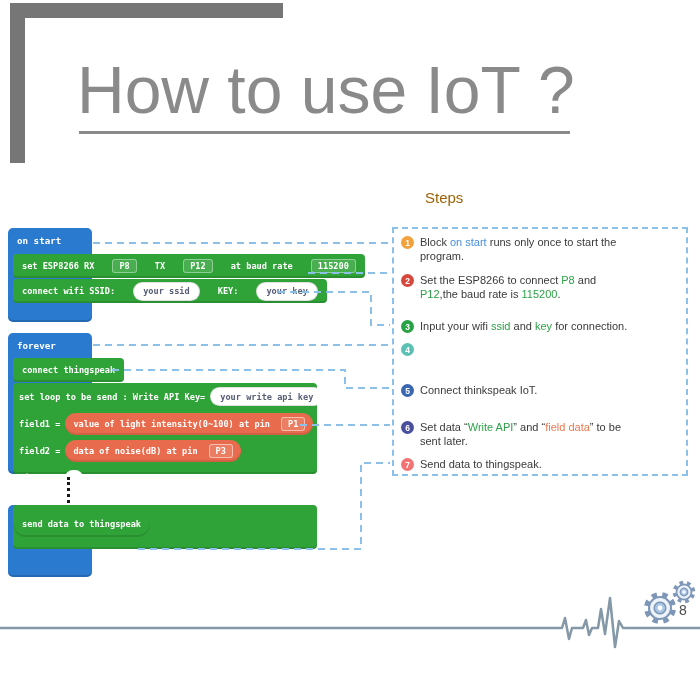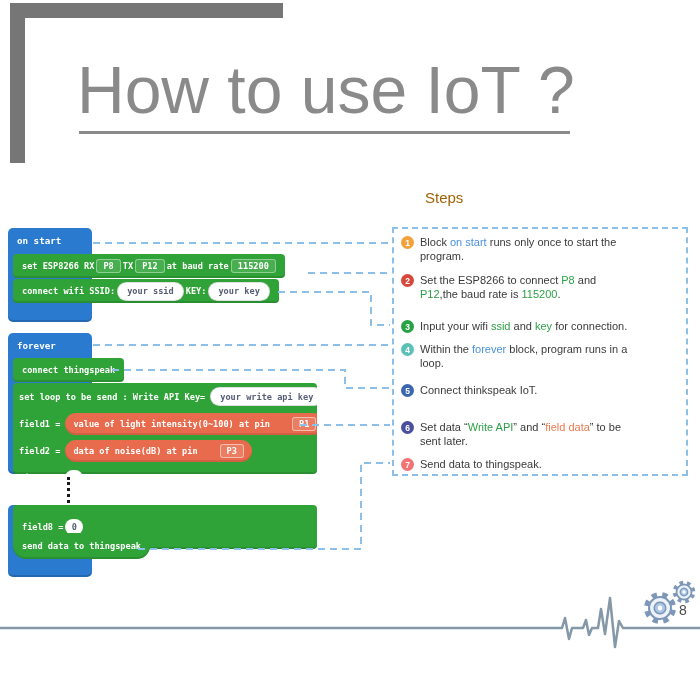--- a/index.html
+++ b/index.html
@@ -32,21 +32,21 @@
     color:#3a3a3a;white-space:pre-wrap;
   }
 
   
   .blk-blue{position:absolute;background:#2a7bd0;border-radius:5px;box-shadow:inset 0 -2px 0 rgba(0,0,0,.15);}
   .blk-label{
     position:absolute;color:#fff;font:600 9.2px "DejaVu Sans Mono",monospace;white-space:nowrap;
   }
   .grow{
     position:absolute;height:24px;background:#30a338;border-radius:4px;
-    display:flex;align-items:center;gap:2px;padding:0 9px;
+    display:flex;align-items:center;gap:18px;padding:0 9px;
     color:#fff;font:600 8.6px "DejaVu Sans Mono",monospace;white-space:nowrap;
     box-shadow:inset 0 -2px 0 rgba(0,0,0,.12);
   }
   .gbig{
     position:absolute;left:13px;top:383px;width:304px;height:91px;background:#30a338;
     border-radius:4px;overflow:hidden;box-shadow:inset 0 -2px 0 rgba(0,0,0,.12);
   }
   .gbig .row{
     position:absolute;left:0;height:27px;width:100%;display:flex;align-items:center;gap:5px;
     padding:0 6px;box-sizing:border-box;color:#fff;font:600 8.6px "DejaVu Sans Mono",monospace;white-space:nowrap;
@@ -54,21 +54,21 @@
   .pinfield{
     background:rgba(255,255,255,.12);border:1px solid rgba(255,255,255,.4);
     border-radius:3px;padding:1px 6px;
   }
   .oval{
     background:#fff;color:#575e75;border:1px solid rgba(0,0,0,.12);
     border-radius:10px;height:17px;display:inline-flex;align-items:center;padding:0 9px;
   }
   .pill{
     background:#e96b4d;border-radius:11px;height:22px;display:inline-flex;align-items:center;
-    gap:22px;padding:0 8px;box-shadow:inset 0 -2px 0 rgba(0,0,0,.1);
+    gap:11px;padding:0 8px;box-shadow:inset 0 -2px 0 rgba(0,0,0,.1);
   }
   .pill .pinfield{border-color:rgba(255,255,255,.5);}
   .zerocirc{
     background:#fff;color:#575e75;border-radius:9px;width:18px;height:16px;
     display:inline-flex;align-items:center;justify-content:center;
   }
   .ellipsis-dots{position:absolute;left:67px;top:477px;height:26px;width:0;border-left:3px dotted #1a1a1a;}
 
   
   .overlay{position:absolute;left:0;top:0;pointer-events:none;}
@@ -99,22 +99,20 @@
 </span><span style="color: rgb(45, 161, 71);">P12</span><span>,the baud rate is </span><span style="color: rgb(45, 161, 71);">115200</span><span>.</span></span>
   </div>
 
   <div class="step" style="top:91px">
     <span class="badge" style="background: rgb(39, 162, 68);">3</span>
     <span class="stext"><span>Input your wifi </span><span style="color: rgb(45, 161, 71);">ssid</span><span> and </span><span style="color: rgb(45, 161, 71);">key</span><span> for connection.</span></span>
   </div>
 
   <div class="step" style="top:114px">
     <span class="badge" style="background: rgb(92, 192, 180);">4</span>
-    <span class="stext"><span>Within the </span><span style="color: rgb(74, 144, 217);">forever</span><span> block, program runs in a
-loop.</span></span>
   </div>
 
   <div class="step" style="top:155px">
     <span class="badge" style="background: rgb(58, 103, 176);">5</span>
     <span class="stext"><span>Connect thinkspeak IoT.</span></span>
   </div>
 
   <div class="step" style="top:192px">
     <span class="badge" style="background: rgb(74, 79, 157);">6</span>
     <span class="stext"><span>Set data “</span><span style="color: rgb(45, 161, 71);">Write API</span><span>” and “</span><span style="color: rgb(233, 122, 80);">field data</span><span>” to be
@@ -180,21 +178,21 @@
 
 <div class="ellipsis-dots"></div>
 
 <div class="blk-blue" style="left:8px;top:505px;width:84px;height:72px;"></div>
 
 <div class="grow" style="left:13px;top:505px;width:286px;height:44px;">
   <span>field8 =</span>
   <span class="zerocirc">0</span>
 </div>
 
-<div class="grow" style="left:13px;top:533px;height:26px;border-radius:13px;">
+<div class="grow" style="left:13px;top:511px;height:26px;border-radius:13px;">
   <span>send data to thingspeak</span>
 </div>
 
 <svg class="overlay" width="700" height="700" viewBox="0 0 700 700">
   <g stroke="#8cc0e8" stroke-width="2" fill="none" stroke-dasharray="7 5">
     <path d="M93,243 H390"></path>
     <path d="M308,273 H390"></path>
     <path d="M278,292 H371 V325 H390"></path>
     <path d="M93,345 H390"></path>
     <path d="M112,370 H345 V388 H390"></path>

